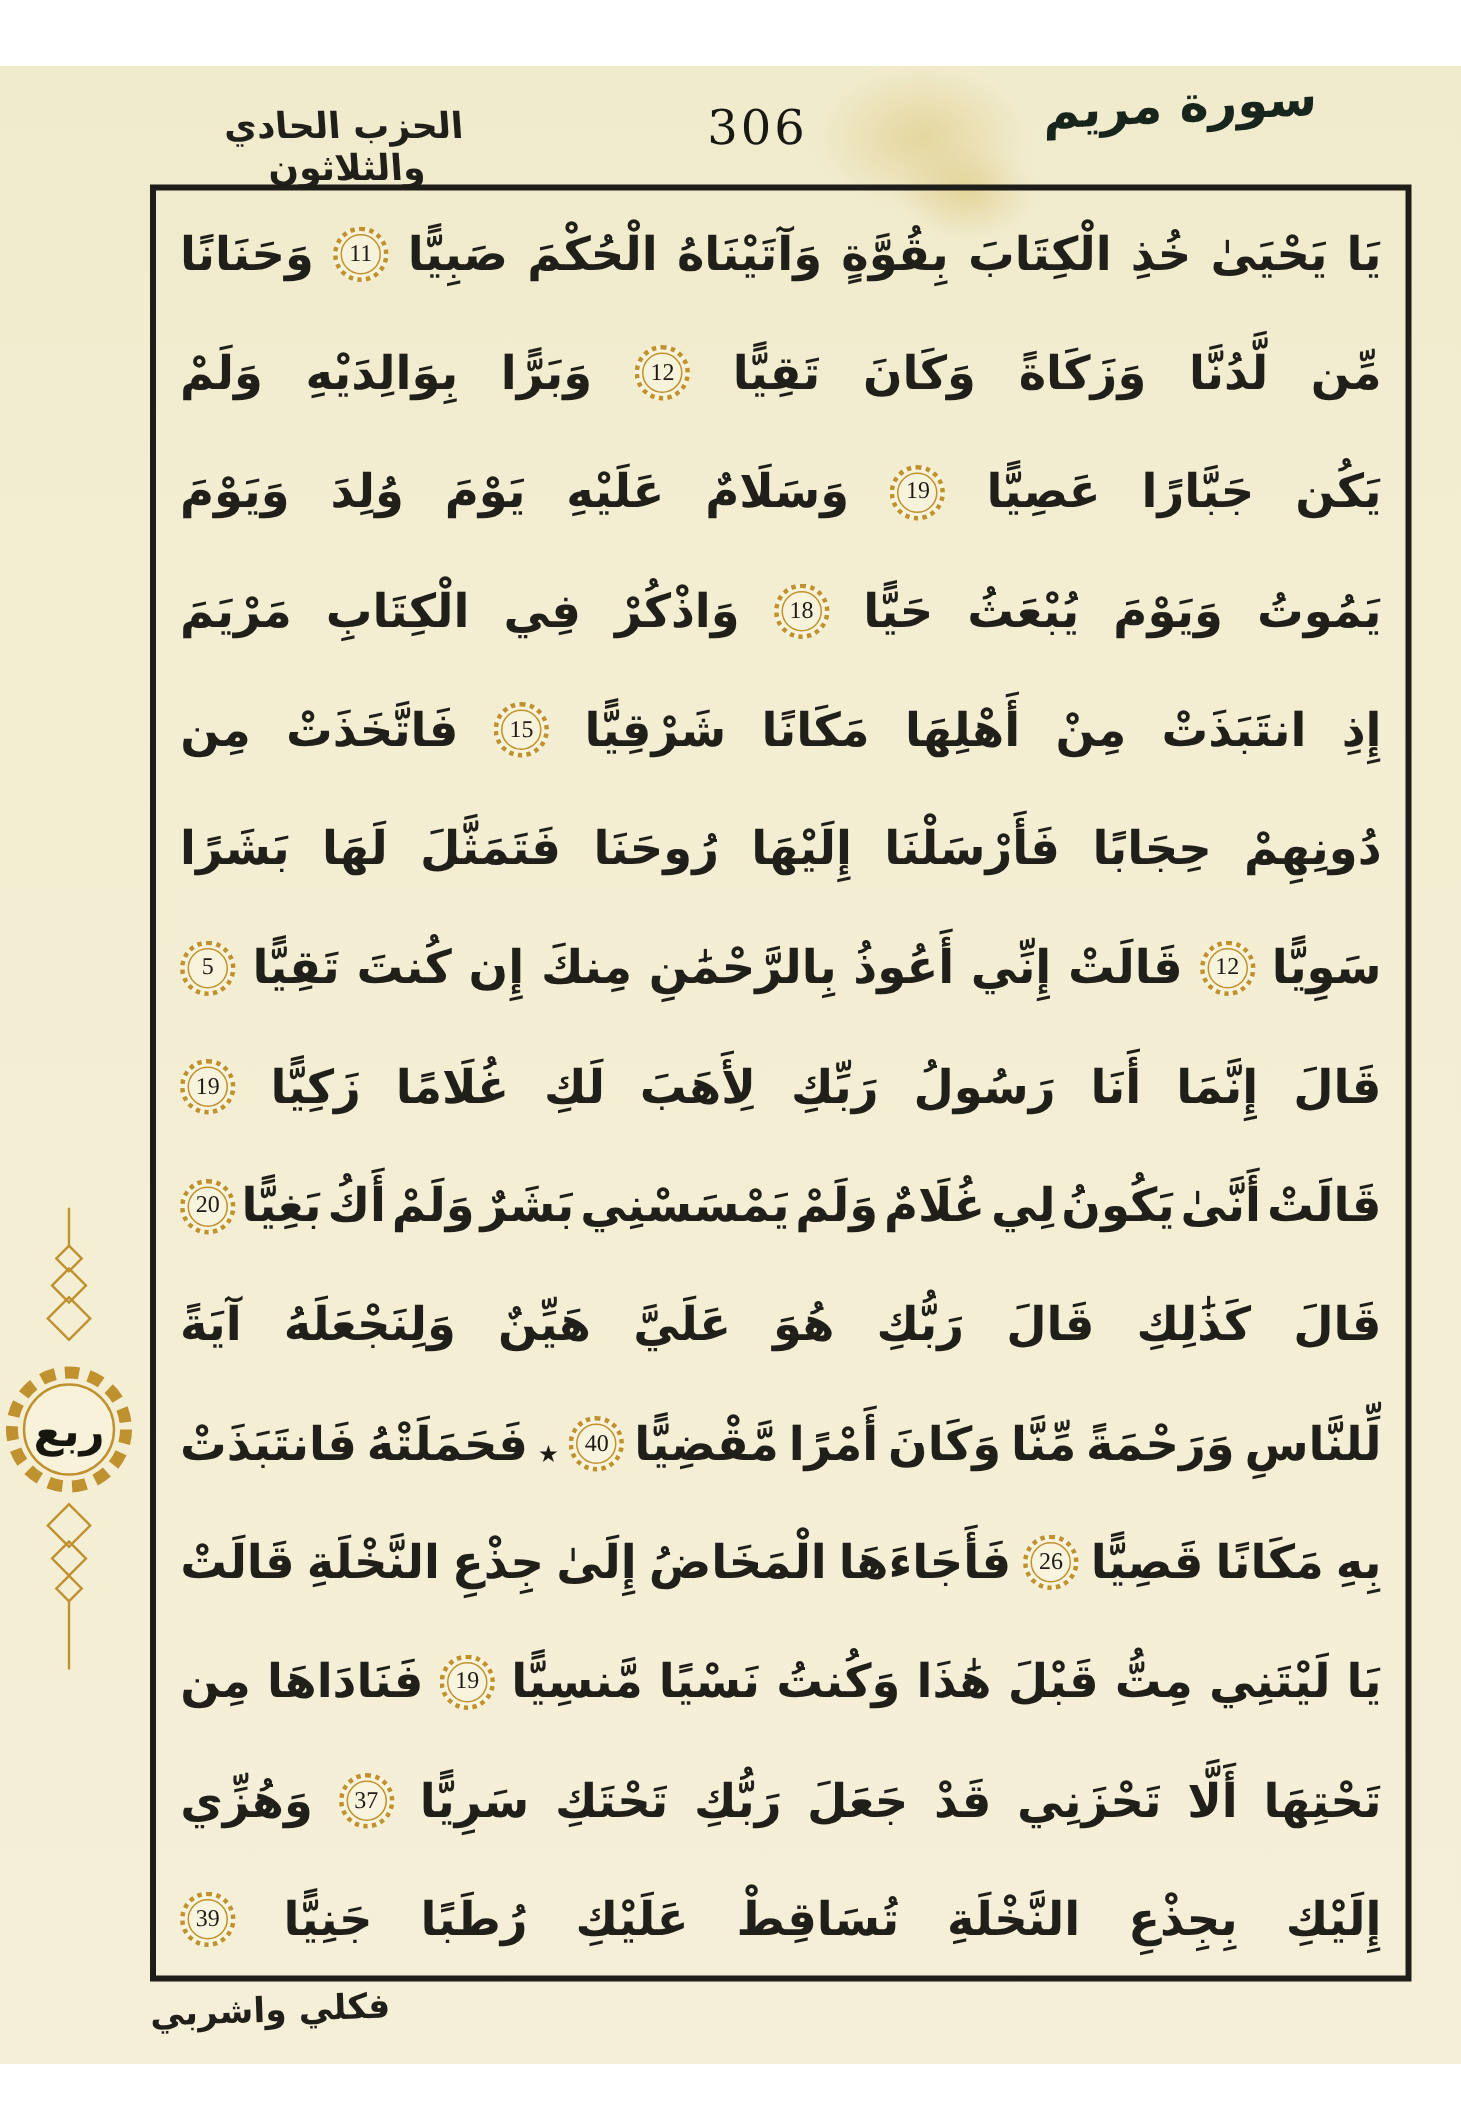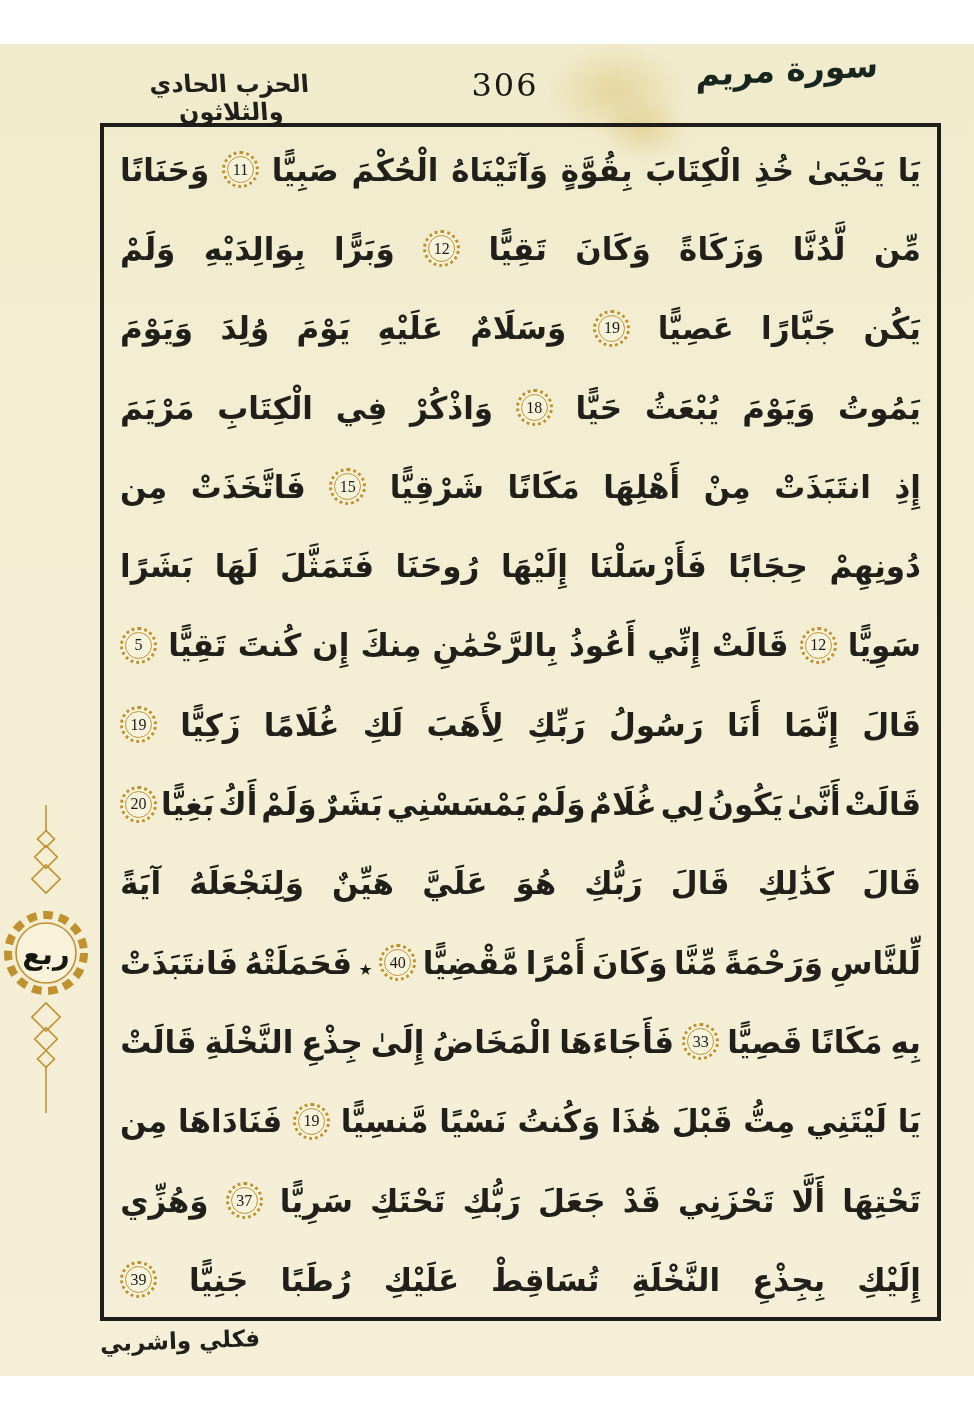--- a/index.html
+++ b/index.html
@@ -227,21 +227,21 @@
           <span class="word">مَّقْضِيًّا</span>
           <span class="verse-marker">40</span>
           <span class="hizb-star">٭</span>
           <span class="word">فَحَمَلَتْهُ</span>
           <span class="word">فَانتَبَذَتْ</span>
         </div>
         <div class="line">
           <span class="word">بِهِ</span>
           <span class="word">مَكَانًا</span>
           <span class="word">قَصِيًّا</span>
-          <span class="verse-marker">33</span>
+          <span class="verse-marker">26</span>
           <span class="word">فَأَجَاءَهَا</span>
           <span class="word">الْمَخَاضُ</span>
           <span class="word">إِلَىٰ</span>
           <span class="word">جِذْعِ</span>
           <span class="word">النَّخْلَةِ</span>
           <span class="word">قَالَتْ</span>
         </div>
         <div class="line">
           <span class="word">يَا</span>
           <span class="word">لَيْتَنِي</span>

